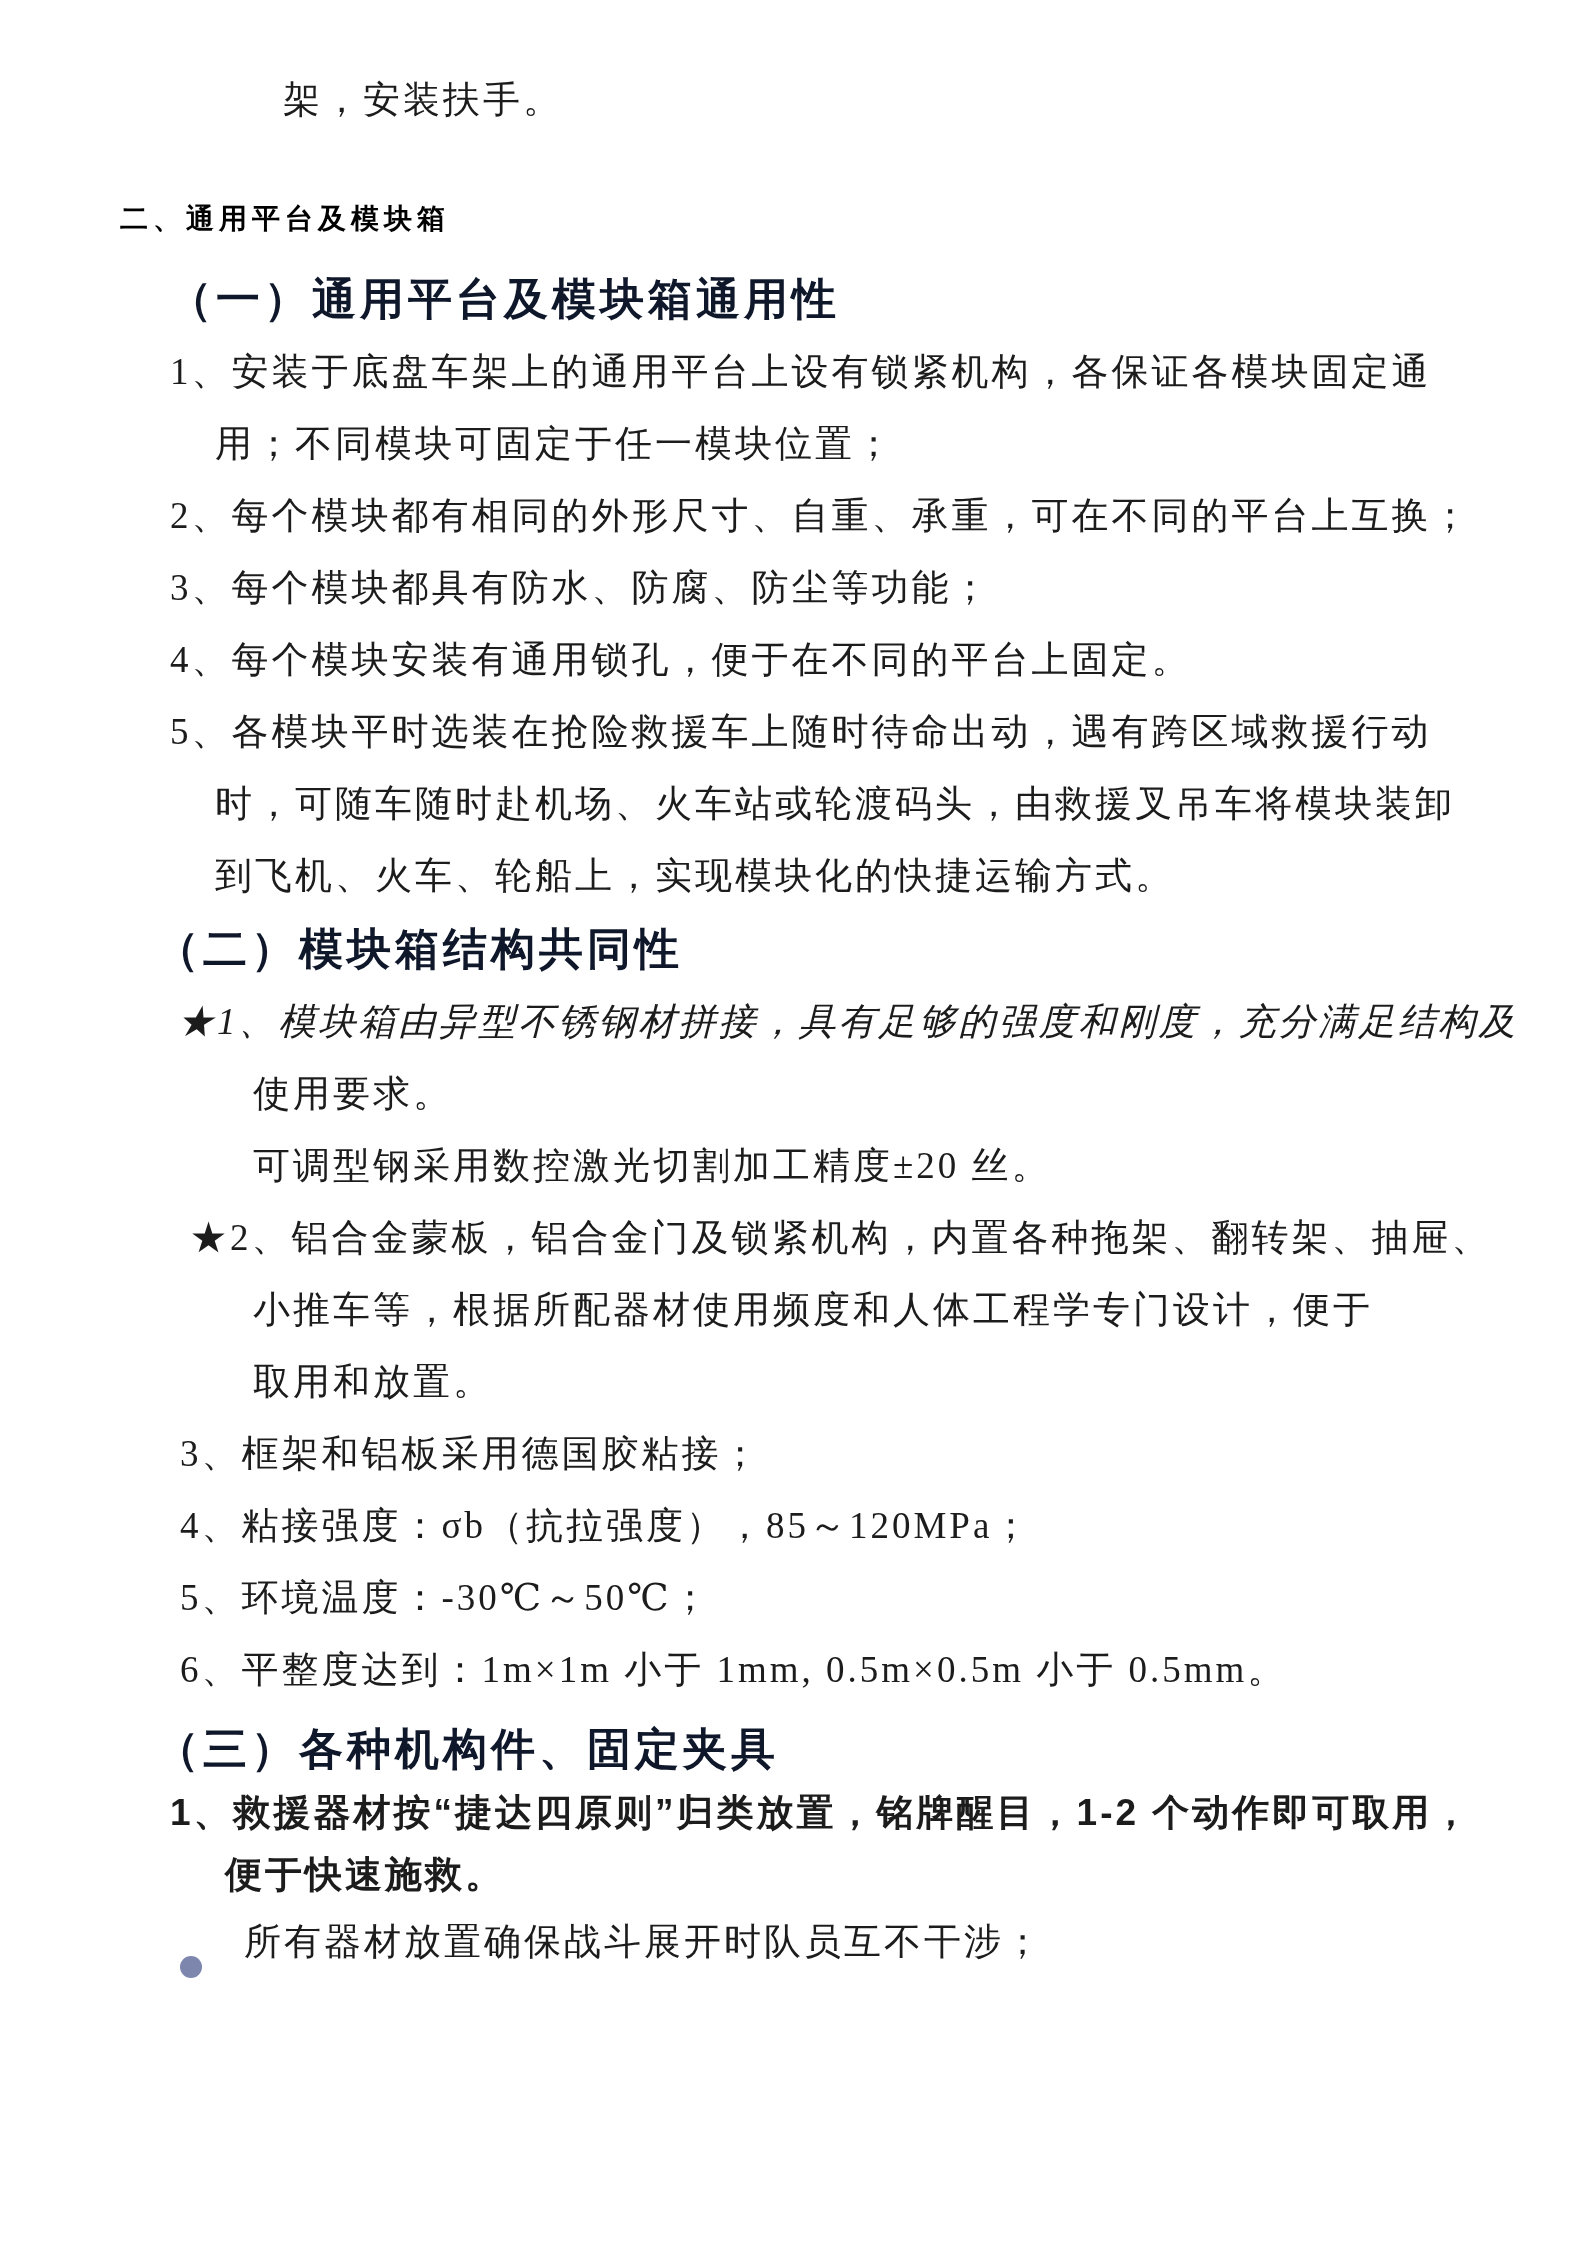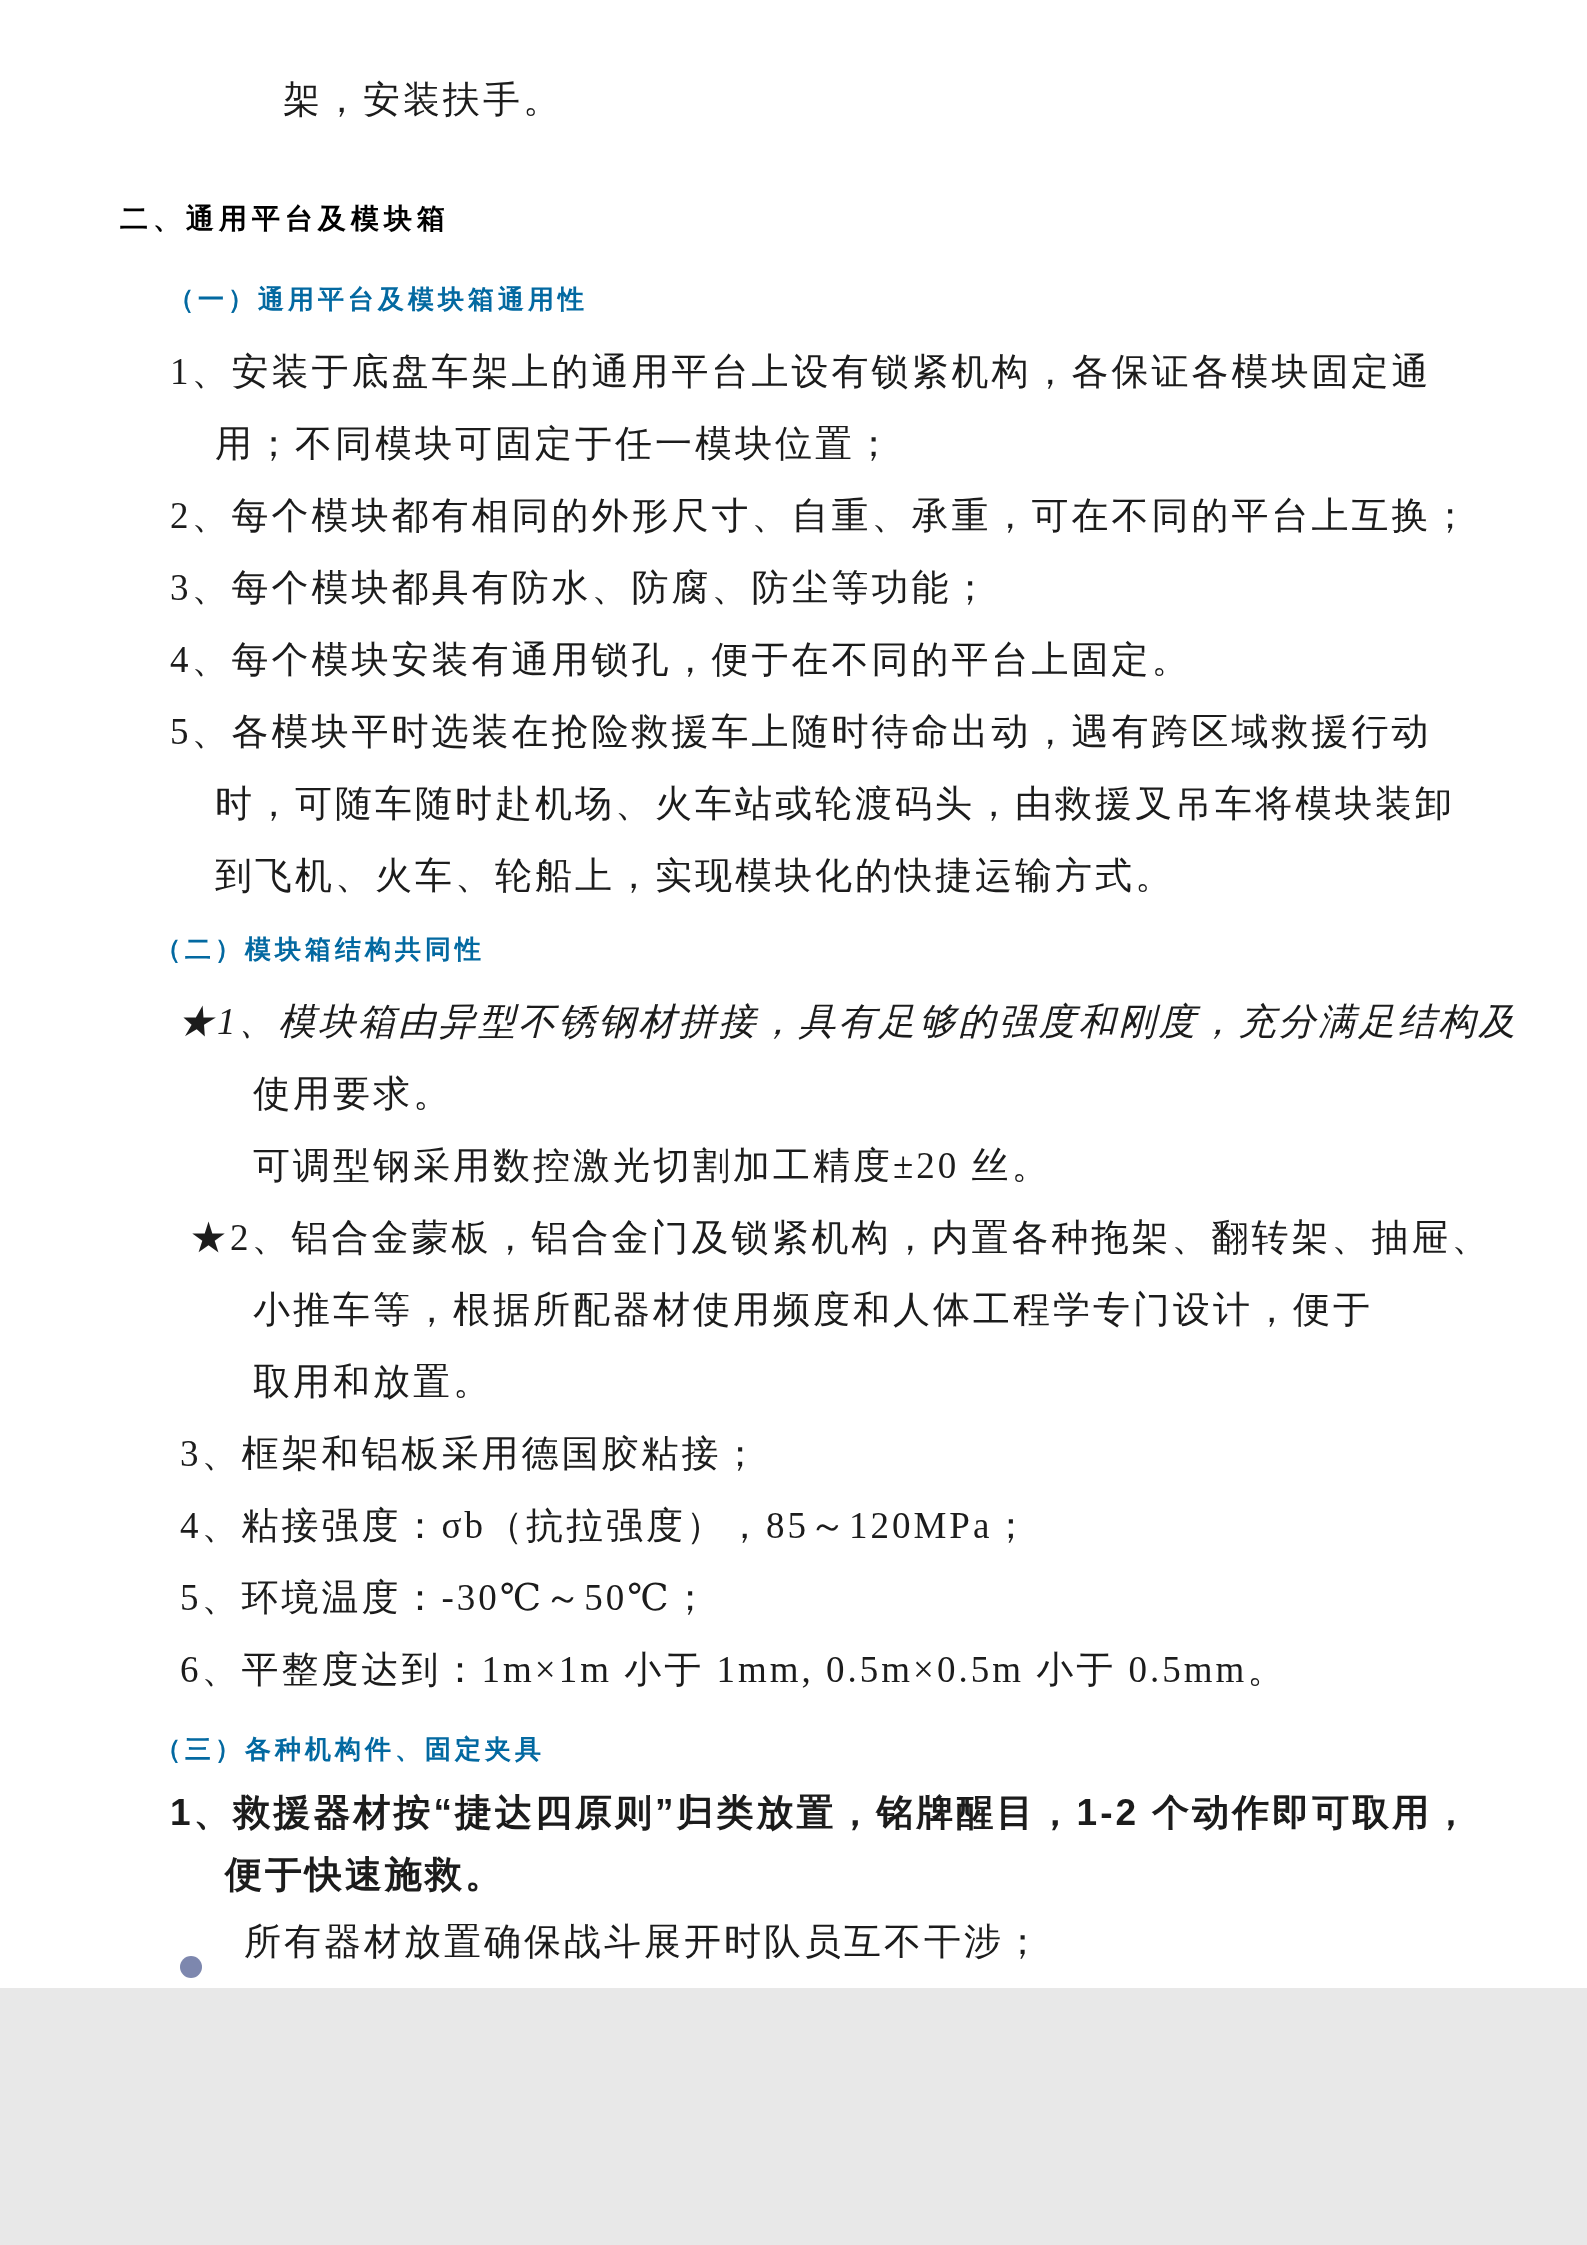--- a/index.html
+++ b/index.html
@@ -1,18 +1,18 @@
 <!DOCTYPE html>
 <html><head>
 <meta charset="utf-8">
 <style>
   html,body{margin:0;padding:0;background:#e8e8e8;}
   .page{
     position:relative;
-    width:1587px;height:1988px;
+    width:1587px;height:2245px;
     margin:0 auto;
     background:#ffffff;
     font-family:"Liberation Serif","DejaVu Serif",serif;
     color:#1c1c1c;
     overflow:hidden;
     box-sizing:border-box;
     padding:64px 60px 4px 120px;
   }
   .line{
     font-size:37px;
@@ -22,24 +22,24 @@
   }
   .h-main{
     font-size:28px;
     line-height:80px;
     font-weight:bold;
     color:#000000;
     letter-spacing:5px;
     margin-top:43px;
   }
   .h-red{
-    font-size:26px;
+    font-size:44px;
     line-height:72px;
     font-weight:bold;
-    color:#0369a1;
+    color:#0f172a;
     letter-spacing:4px;
   }
   .intro{margin-left:163px;}
   .sec-title-1{margin-left:48px;margin-top:5px;}
   .sec-title-2{margin-left:35px;margin-top:2px;}
   .sec-title-3{margin-left:35px;margin-top:12px;line-height:64px;}
   .item{margin-left:50px;}
   .item-wrap{margin-left:95px;}
   .star-item{margin-left:57px;font-style:italic;}
   .star-item-2{margin-left:70px;}

